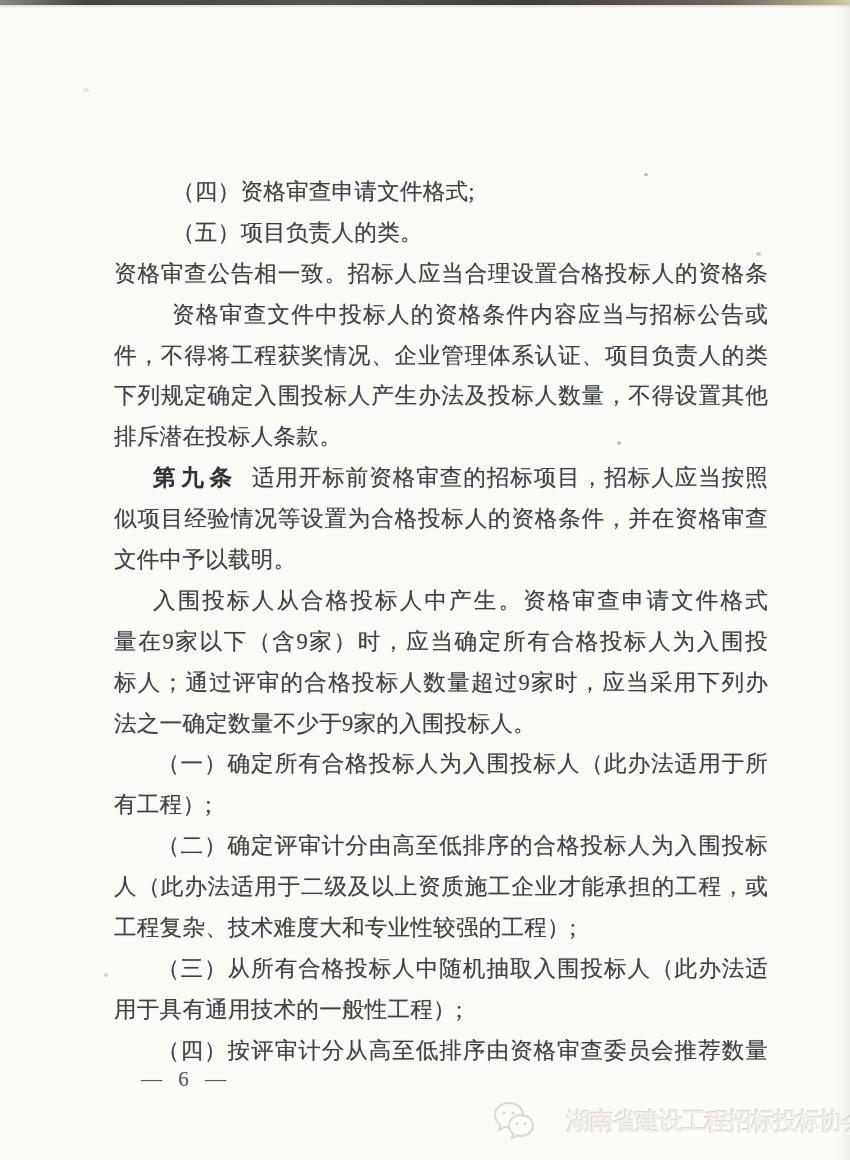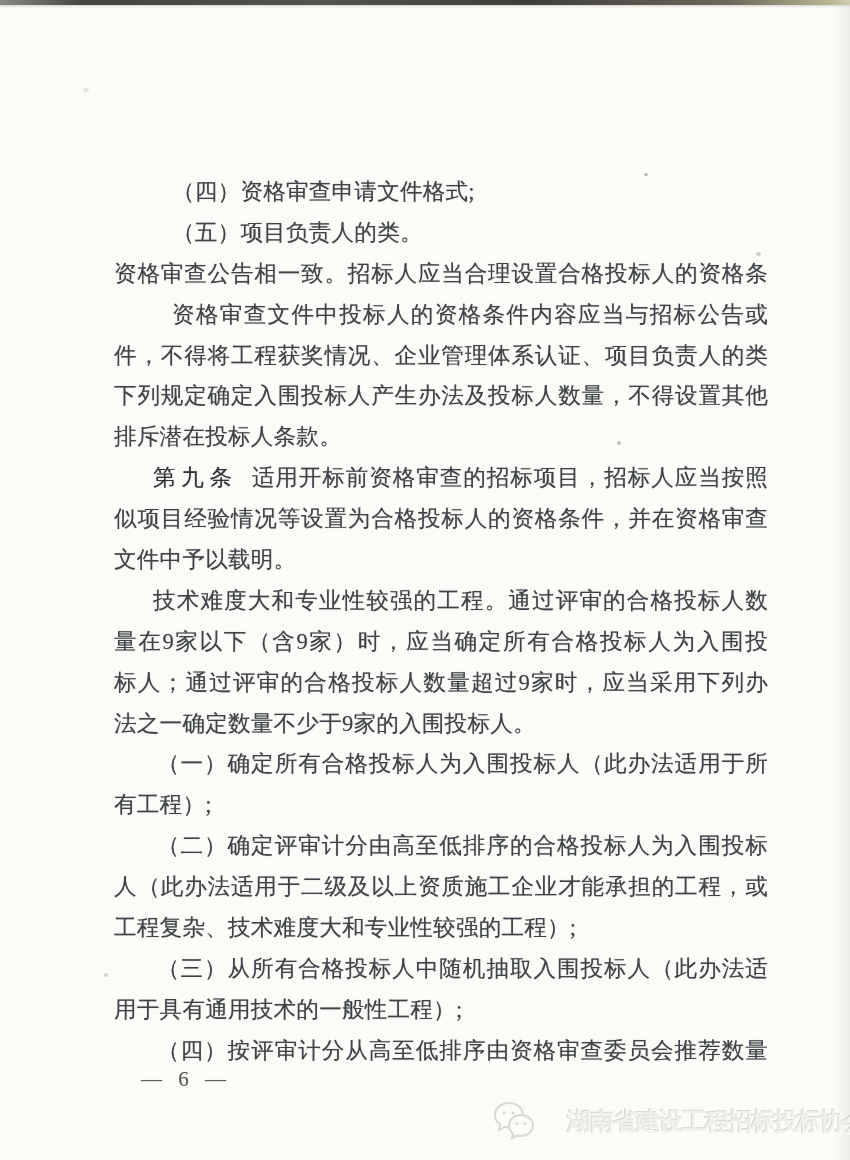--- a/index.html
+++ b/index.html
@@ -25,21 +25,21 @@
   }
   .line{
     height:40.9px;line-height:40.9px;font-size:22.6px;
     text-align:left;text-align-last:left;
     letter-spacing:0.2px;
   }
   .line.fill{text-align:justify;text-align-last:justify;}
   .line.ind-a{padding-left:58px;}
   .line.ind-b{padding-left:43px;font-family:Liberation Serif, serif;}
   .line.ind-c{padding-left:39px;}
-  .bold{font-weight:400;color:#2e3236;letter-spacing:5px;margin-right:14px;}
+  .bold{font-weight:700;color:#2e3236;letter-spacing:5px;margin-right:14px;}
   
   .pageno{
     position:absolute;left:141px;top:1064px;height:30px;line-height:30px;
     font-size:21px;color:#585858;letter-spacing:2px;word-spacing:7px;
     text-shadow:0 0 1px rgba(88,88,88,.4);
   }
   
   .wm{
     position:absolute;left:492px;top:1098px;height:46px;
     display:flex;align-items:center;gap:23px;
@@ -76,21 +76,21 @@
     <div class="line ind-a"><span>（四）资格审查申请文件格式;</span></div>
     <div class="line ind-a"><span>（五）项目负责人的类。</span></div>
     <div class="line fill"><span>资格审查公告相一致。招标人应当合理设置合格投标人的资格条</span></div>
     <div class="line ind-a fill"><span>资格审查文件中投标人的资格条件内容应当与招标公告或</span></div>
     <div class="line fill"><span>件，不得将工程获奖情况、企业管理体系认证、项目负责人的类</span></div>
     <div class="line fill"><span>下列规定确定入围投标人产生办法及投标人数量，不得设置其他</span></div>
     <div class="line"><span>排斥潜在投标人条款。</span></div>
     <div class="line ind-c fill"><span class="bold">第九条</span><span>适用开标前资格审查的招标项目，招标人应当按照</span></div>
     <div class="line fill"><span>似项目经验情况等设置为合格投标人的资格条件，并在资格审查</span></div>
     <div class="line"><span>文件中予以载明。</span></div>
-    <div class="line ind-c fill"><span>技术难度大和专业性较强的工程。通过评审的合格投标人数</span></div>
+    <div class="line ind-c fill"><span>入围投标人从合格投标人中产生。资格审查申请文件格式</span></div>
     <div class="line fill"><span>量在9家以下（含9家）时，应当确定所有合格投标人为入围投</span></div>
     <div class="line fill"><span>标人；通过评审的合格投标人数量超过9家时，应当采用下列办</span></div>
     <div class="line"><span>法之一确定数量不少于9家的入围投标人。</span></div>
     <div class="line ind-b fill"><span>（一）确定所有合格投标人为入围投标人（此办法适用于所</span></div>
     <div class="line"><span>有工程）;</span></div>
     <div class="line ind-b fill"><span>（二）确定评审计分由高至低排序的合格投标人为入围投标</span></div>
     <div class="line fill"><span>人（此办法适用于二级及以上资质施工企业才能承担的工程，或</span></div>
     <div class="line"><span>工程复杂、技术难度大和专业性较强的工程）;</span></div>
     <div class="line ind-b fill"><span>（三）从所有合格投标人中随机抽取入围投标人（此办法适</span></div>
     <div class="line"><span>用于具有通用技术的一般性工程）;</span></div>

